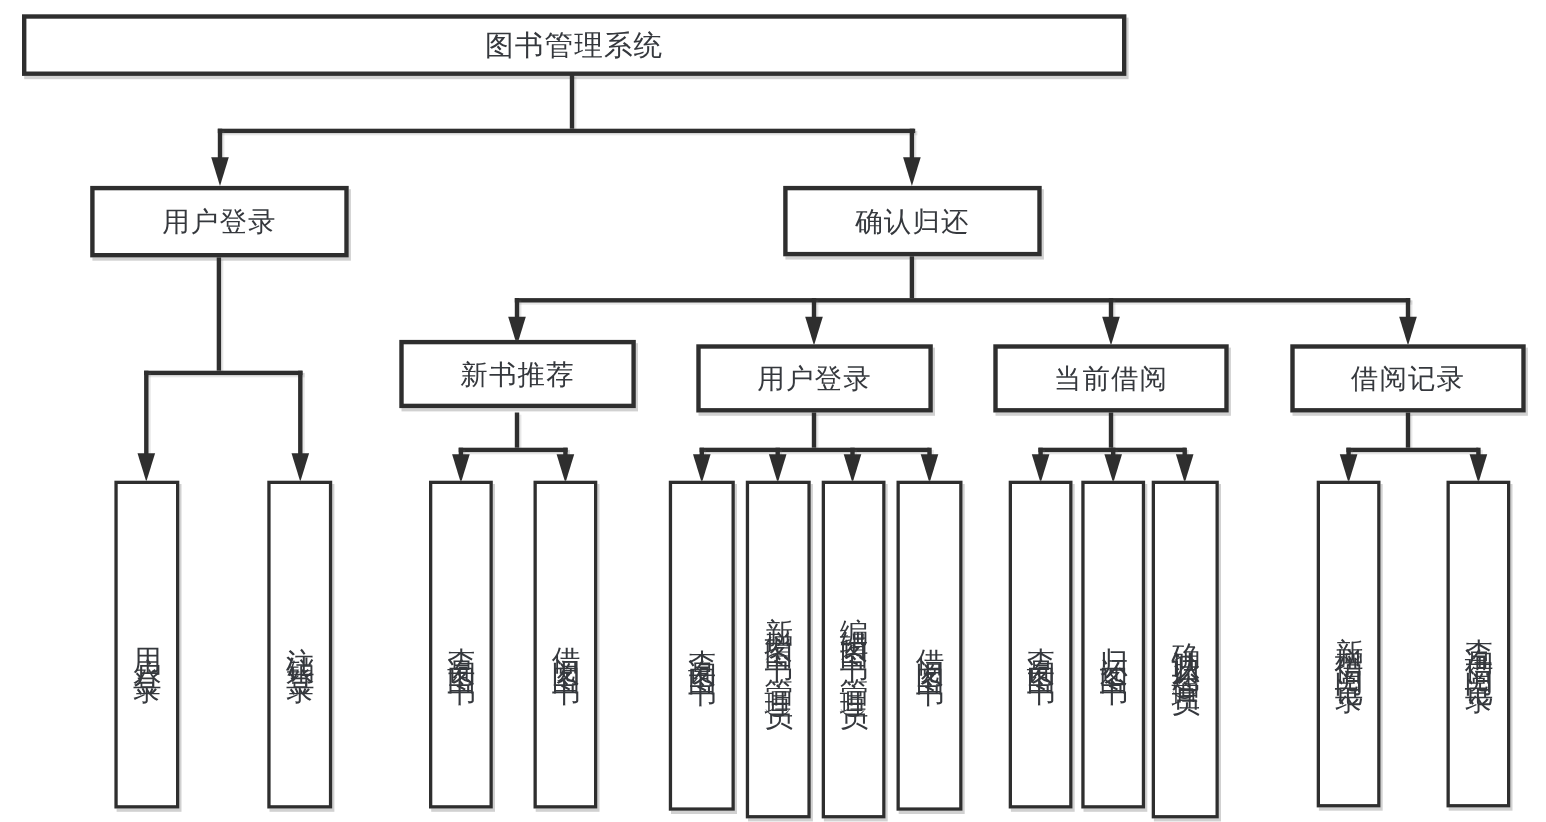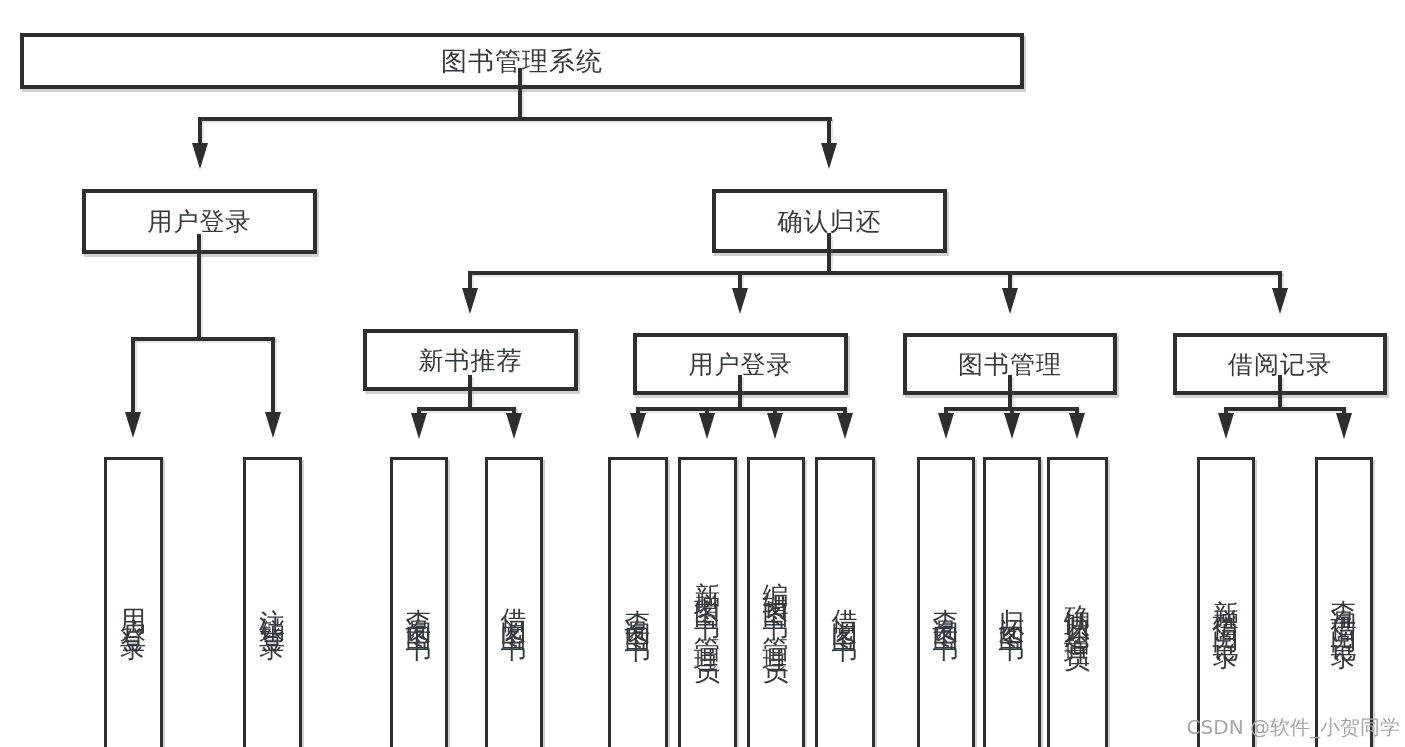--- a/index.html
+++ b/index.html
@@ -12,21 +12,20 @@
   #canvas{
     position:relative;width:1405px;height:747px;background:var(--boxbg);
     font-family:"DejaVu Sans","Liberation Sans",sans-serif;color:var(--text);
     overflow:hidden;
   }
   .box{
     position:absolute;box-sizing:border-box;background:var(--boxbg);
     border:4px solid var(--line);
     display:flex;align-items:center;justify-content:center;
     box-shadow:2px 3px 0 rgba(90,90,90,0.28);
-    margin-top:20px;
   }
   .box.leaf{border-width:3px;}
   .label-h{font-size:25px;letter-spacing:1px;white-space:nowrap;}
   .label-title{font-size:26px;letter-spacing:1px;white-space:nowrap;}
   .label-v{
     writing-mode:vertical-rl;text-orientation:mixed;
     font-size:26px;letter-spacing:9px;line-height:1;white-space:nowrap;
   }
   .ls11{letter-spacing:11px;}
   .ls6{letter-spacing:6px;}
@@ -82,21 +81,21 @@
   <div class="ln" style="left:1278px;top:271px;width:4px;height:19px"></div>
   <div class="ar" style="left:1272px;top:288px"></div>
 
   <div class="box" style="left:363px;top:309px;width:215px;height:62px">
     <span class="label-h">新书推荐</span>
   </div>
   <div class="box" style="left:633px;top:313px;width:215px;height:62px">
     <span class="label-h">用户登录</span>
   </div>
   <div class="box" style="left:903px;top:313px;width:214px;height:62px">
-    <span class="label-h">图书管理</span>
+    <span class="label-h">当前借阅</span>
   </div>
   <div class="box" style="left:1173px;top:313px;width:214px;height:62px">
     <span class="label-h">借阅记录</span>
   </div>
 
   <div class="ln" style="left:468px;top:375px;width:4px;height:32px"></div>
   <div class="ln" style="left:417px;top:407px;width:99px;height:4px"></div>
   <div class="ln" style="left:417px;top:407px;width:4px;height:8px"></div>
   <div class="ar" style="left:411px;top:413px"></div>
   <div class="ln" style="left:512px;top:407px;width:4px;height:8px"></div>
@@ -166,15 +165,14 @@
     <span class="label-v ls6">确认归还（管理员）</span>
   </div>
 
   <div class="box leaf" style="left:1197px;top:437px;width:58px;height:297px">
     <span class="label-v">新增借阅记录</span>
   </div>
   <div class="box leaf" style="left:1315px;top:437px;width:58px;height:297px">
     <span class="label-v">查询借阅记录</span>
   </div>
 
-  <div class="watermark">CSDN @软件_小贺同学</div>
 
 </div>
 
 </body></html>

